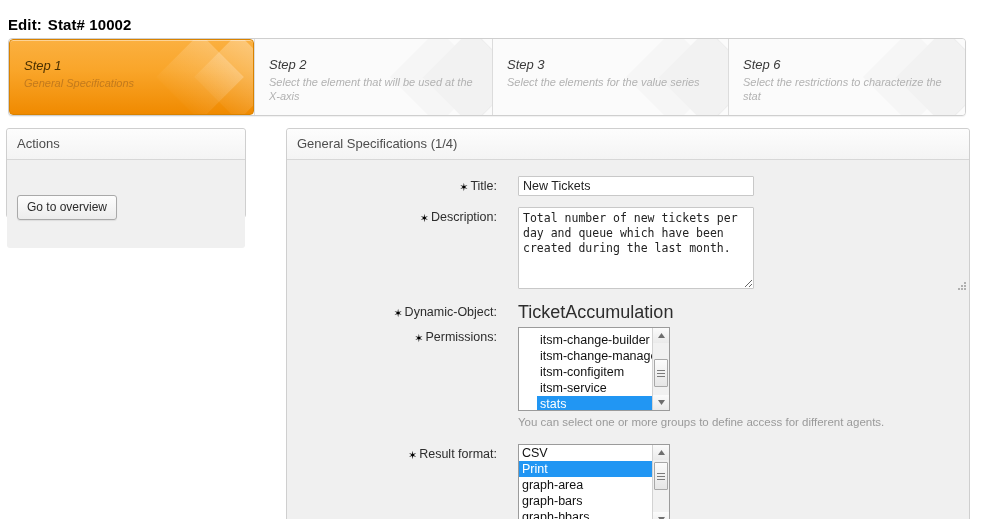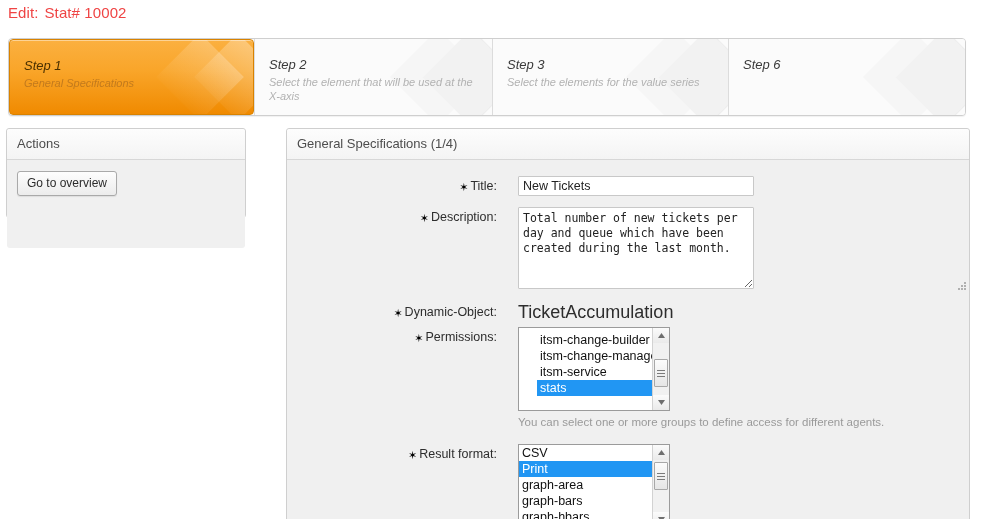--- a/index.html
+++ b/index.html
@@ -14,24 +14,24 @@
     font-family: "Liberation Sans", sans-serif;
     font-size: 12px;
     color: #333333;
     position: relative;
   }
 
   
   .page-title {
     position: absolute;
     left: 8px;
-    top: 4px;
+    top: 16px;
     font-size: 15px;
-    font-weight: normal;
-    color: #ef4444;
+    font-weight: bold;
+    color: #000000;
     letter-spacing: 0.1px;
   }
   .page-title .tt-label { margin-right: 6px; }
 
   
   .stepbar {
     position: absolute;
     left: 8px;
     top: 38px;
     width: 958px;
@@ -171,20 +171,21 @@
     display: inline-block;
     font-family: "Liberation Sans", sans-serif;
     font-size: 12px;
     color: #2b2b2b;
     padding: 4px 9px 5px;
     background: linear-gradient(to bottom, #fdfdfd 0%, #ececec 100%);
     border: 1px solid #a9a9a9;
     border-radius: 3px;
     box-shadow: 0 1px 1px rgba(0,0,0,0.08);
     cursor: pointer;
+    margin-top: 24px;
   }
 
   
   .content {
     position: absolute;
     left: 286px;
     top: 128px;
     width: 684px;
     height: 400px;
   }
@@ -378,20 +379,21 @@
       <div class="step-num">Step 3</div>
       <div class="step-desc">Select the elements for the value series</div>
     </div>
   </div>
 
   <div class="step inactive" style="width:237px;">
     <div class="chev2"></div>
     <div class="chev"></div>
     <div class="step-inner">
       <div class="step-num">Step 6</div>
+      <div class="step-desc">Select the restrictions to characterize the stat</div>
     </div>
   </div>
 
 </div>
 
 <div class="panel sidebar">
   <div class="panel-header">Actions</div>
   <div class="sidebar-body">
     <button class="btn">Go to overview</button>
   </div>
@@ -431,20 +433,21 @@
     </div>
 
     <div class="row">
       <div class="lbl"><span class="star">✶</span><span>Permissions:</span></div>
       <div class="fld">
         <div class="listbox" style="height:84px;padding-left:18px;">
           <div class="opts">
             <div class="opt clip">&nbsp;</div>
             <div class="opt">itsm-change-builder</div>
             <div class="opt">itsm-change-manager</div>
+            <div class="opt">itsm-configitem</div>
             <div class="opt">itsm-service</div>
             <div class="opt sel">stats</div>
           </div>
           <div class="sbar">
             <div class="sbtn">
               <svg width="7" height="5" viewBox="0 0 7 5">
                   <polygon points="3.5,0 7,5 0,5" fill="#6e6e6e"></polygon>
                 </svg>
             </div>
             <div class="strack">

